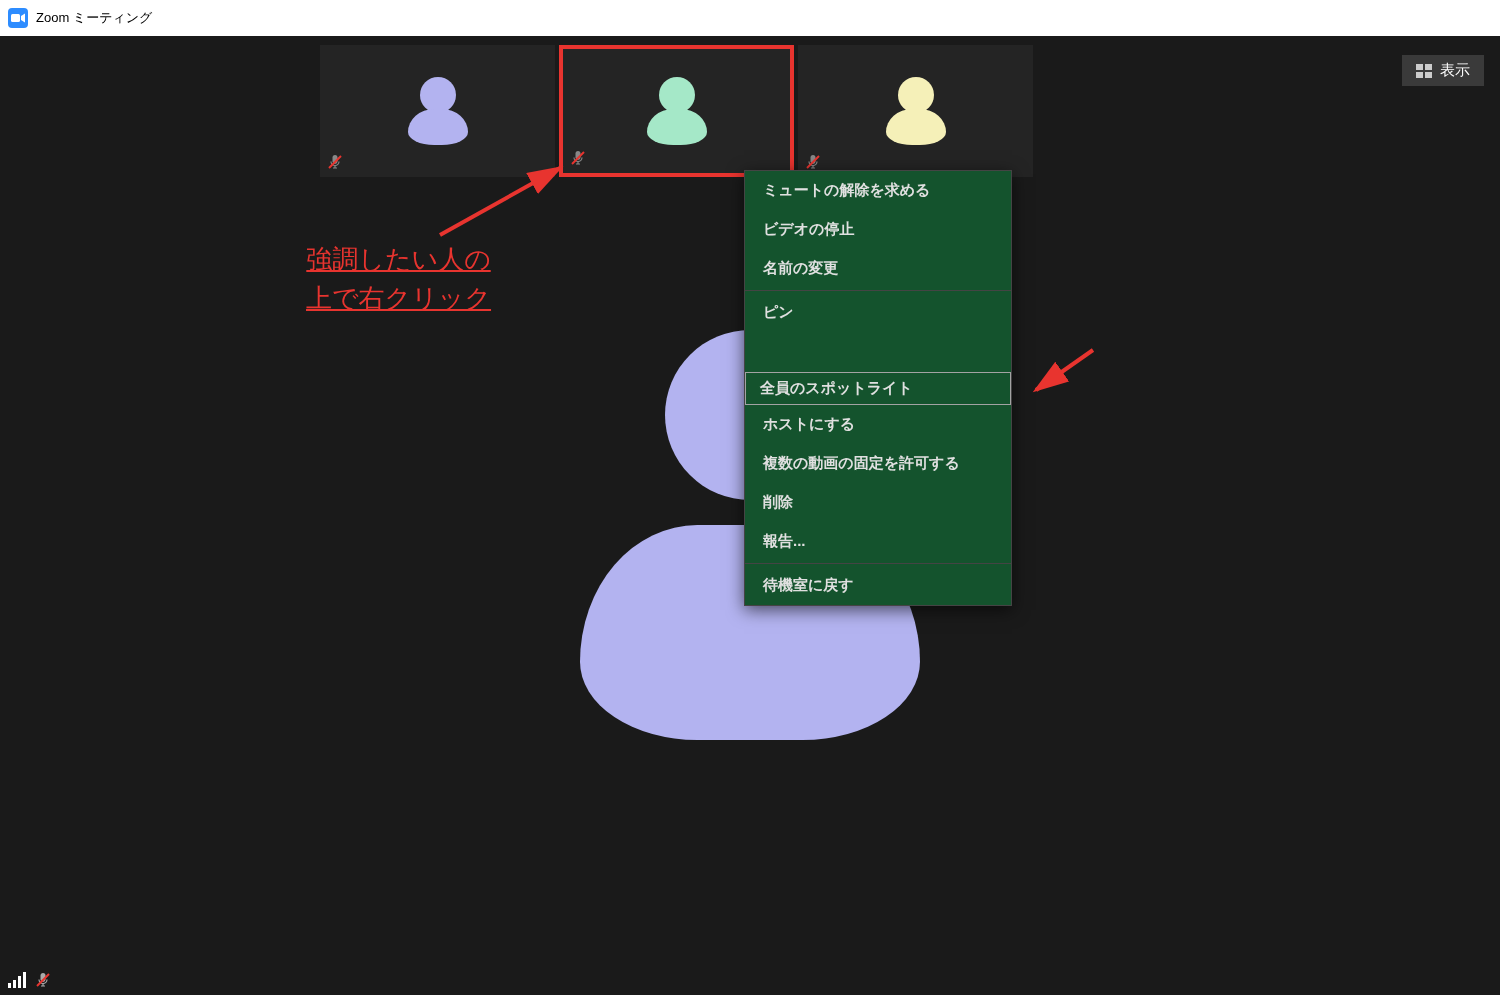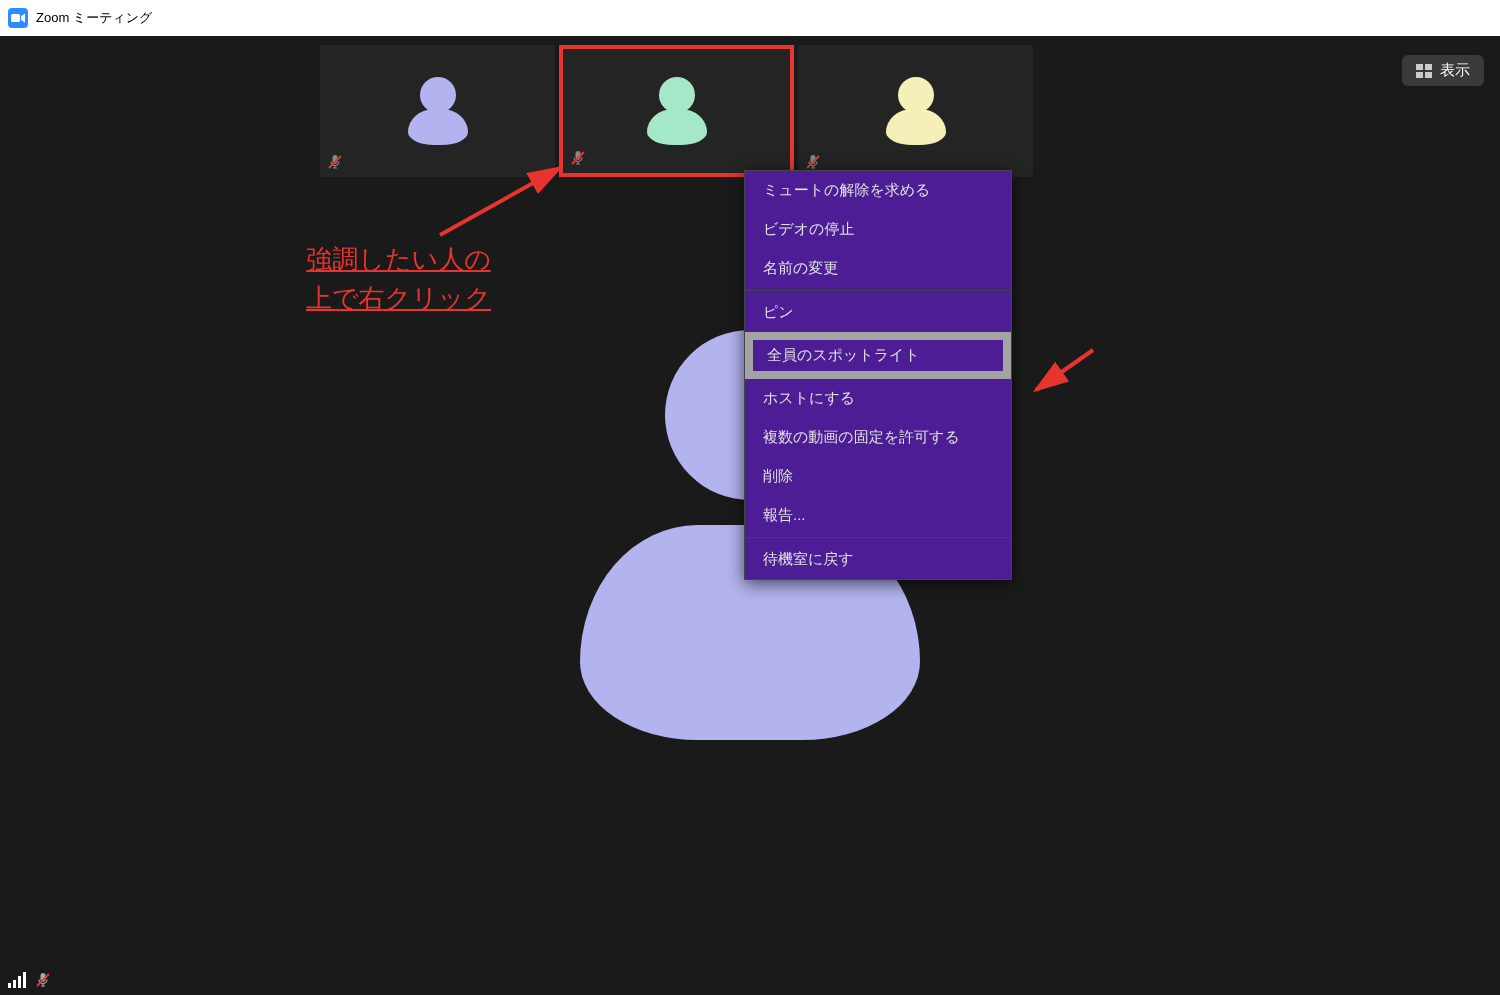--- a/index.html
+++ b/index.html
@@ -112,50 +112,52 @@
       width: 20px;
       height: 22px;
     }
     .view-button {
       position: absolute;
       top: 55px;
       right: 16px;
       background: #3a3a3a;
       color: #fff;
       padding: 6px 14px;
-      border-radius: 6px;
+      border-radius: 0;
       display: flex;
       align-items: center;
       gap: 8px;
       font-size: 15px;
       cursor: pointer;
     }
     .grid-icon {
       width: 16px;
       height: 14px;
       display: inline-block;
     }
     .context-menu {
       position: absolute;
       top: 170px;
       left: 744px;
       width: 268px;
-      background: #4c1d95;
+      background: #14532d;
       border: 1px solid #444;
       box-shadow: 0 4px 16px rgba(0,0,0,0.6);
+      font-weight: bold;
     }
     .menu-item {
       padding: 10px 18px;
       color: #e0e0e0;
       font-size: 15px;
       cursor: pointer;
     }
     .menu-item.highlighted-item {
-      border: 8px solid #a3a3a3;
+      border: 1px solid #a3a3a3;
       padding: 6px 14px;
+      margin-top: 40px;
     }
     .menu-divider {
       height: 1px;
       background: #444;
       margin: 2px 0;
     }
     .annotation-text {
       position: absolute;
       top: 240px;
       left: 306px;

